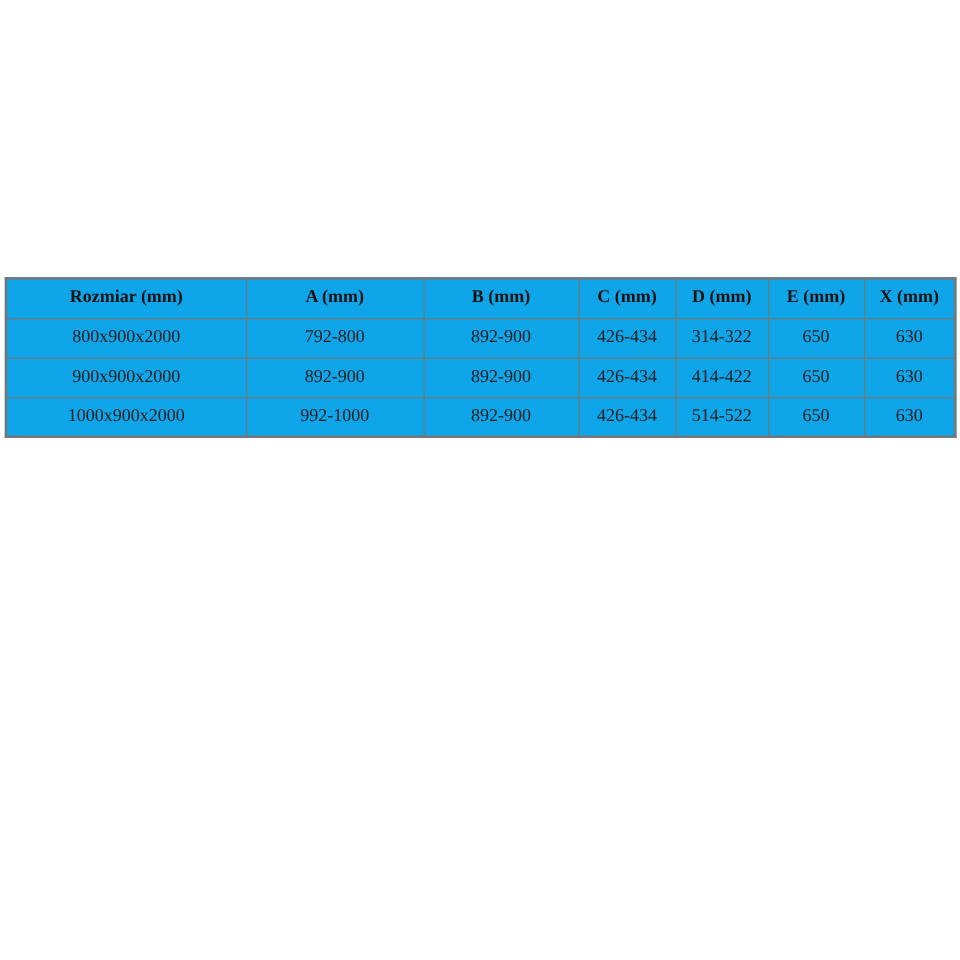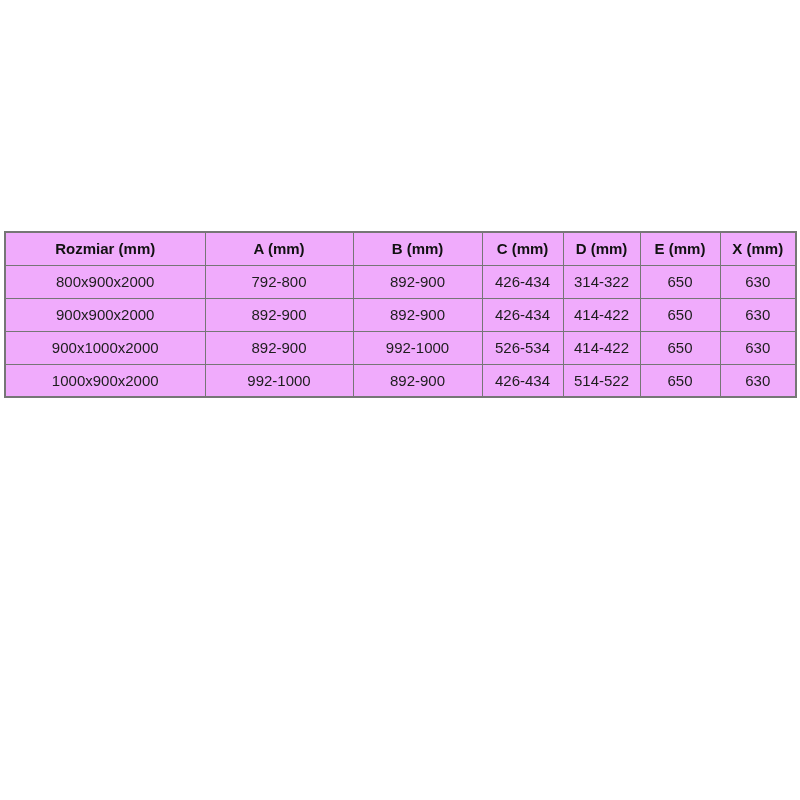--- a/index.html
+++ b/index.html
@@ -20,21 +20,22 @@
     position: absolute;
     left: 4px;
     top: 231px;
     width: 792px;
   }
   table.spec {
     border-collapse: collapse;
     table-layout: fixed;
     width: 792px;
     border: 2px solid #767676;
-    background: #f0abfc;
+    background: #0ea5e9;
+    font-family: Liberation Serif, serif;
   }
   table.spec th,
   table.spec td {
     border: 1px solid #767676;
     text-align: center;
     vertical-align: middle;
     height: 33px;
     font-size: 15px;
     color: #1d1d1d;
     white-space: nowrap;
@@ -85,29 +86,20 @@
           <tr>
             <td>900x900x2000</td>
             <td>892-900</td>
             <td>892-900</td>
             <td>426-434</td>
             <td>414-422</td>
             <td>650</td>
             <td>630</td>
           </tr>
           <tr>
-            <td>900x1000x2000</td>
-            <td>892-900</td>
-            <td>992-1000</td>
-            <td>526-534</td>
-            <td>414-422</td>
-            <td>650</td>
-            <td>630</td>
-          </tr>
-          <tr>
             <td>1000x900x2000</td>
             <td>992-1000</td>
             <td>892-900</td>
             <td>426-434</td>
             <td>514-522</td>
             <td>650</td>
             <td>630</td>
           </tr>
         </tbody>
     </table>

